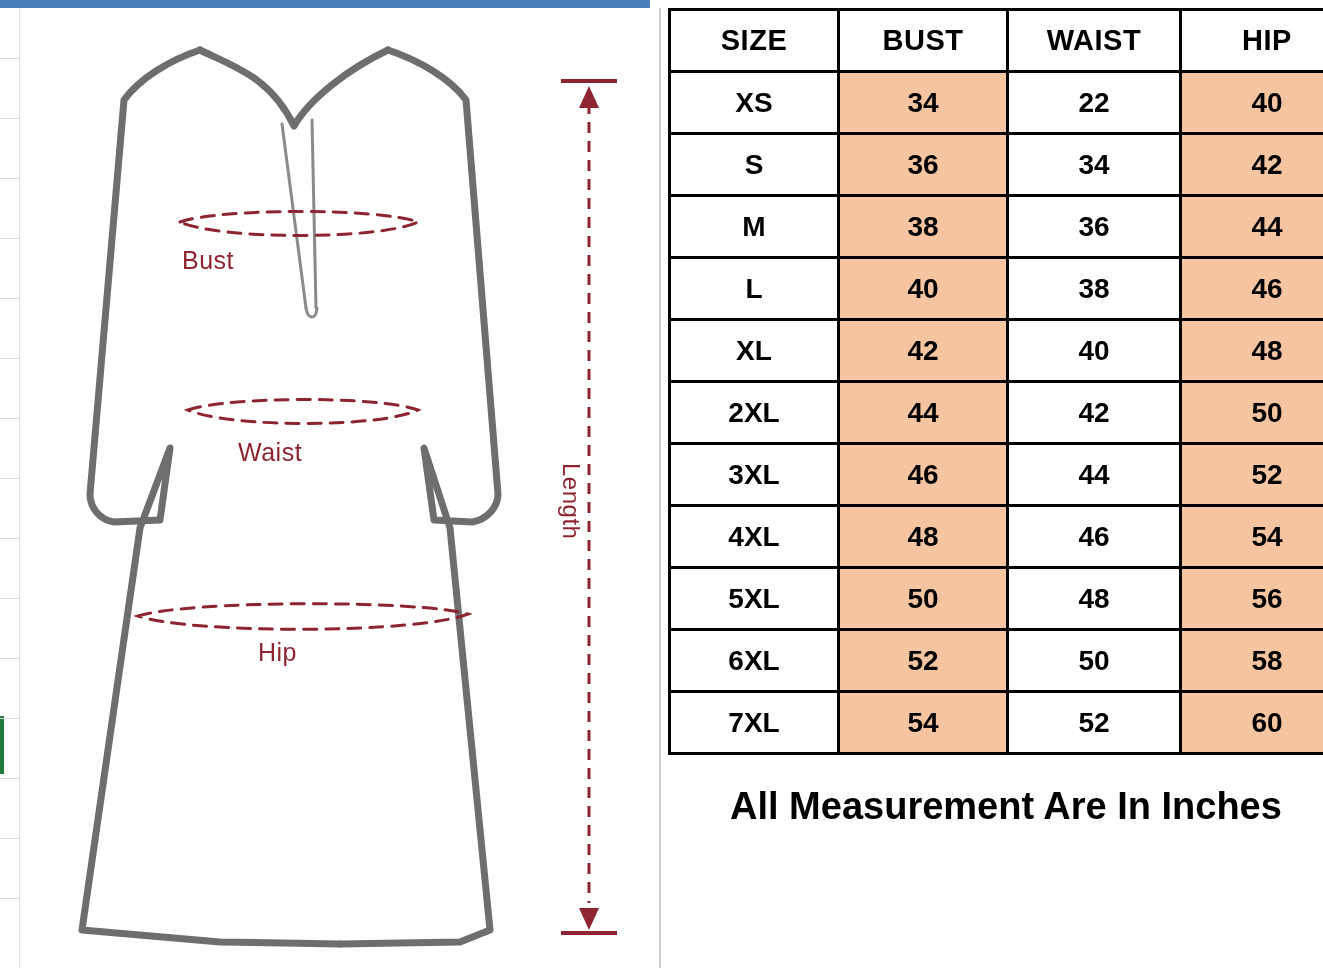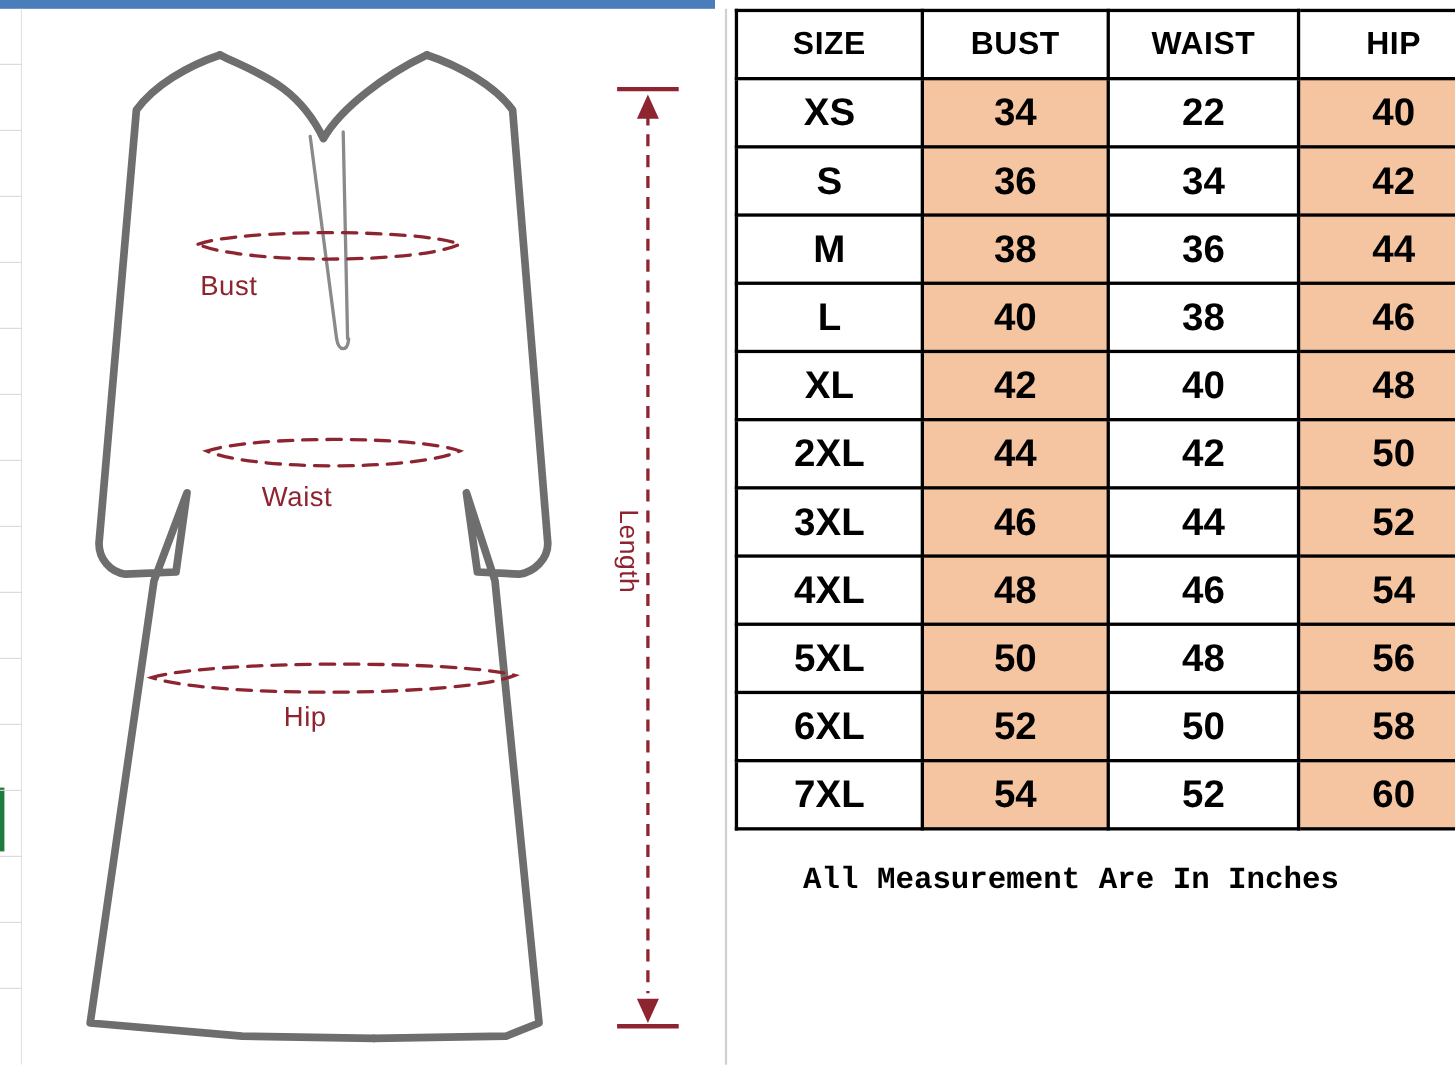--- a/index.html
+++ b/index.html
@@ -96,43 +96,43 @@
     table-layout: fixed;
     width: 672px;
   }
   table.size-chart th,
   table.size-chart td {
     border: 3px solid #000000;
     text-align: center;
     vertical-align: middle;
     height: 59px;
     font-family: "Liberation Sans", sans-serif;
-    font-size: 35px;
+    font-size: 28px;
     font-weight: bold;
     color: #000000;
     padding: 0;
   }
   table.size-chart th {
     background: #ffffff;
     font-size: 29px;
     letter-spacing: 0.5px;
   }
   th.col-size   { width: 166px; }
   th.col-bust   { width: 166px; }
   th.col-waist  { width: 170px; }
   th.col-hip    { width: 170px; }
 
   th.tint, td.tint { background: #f5c5a1; }
   td.plain { background: #ffffff; }
 
   #footer-note {
     position: absolute;
     left: 730px; top: 785px;
-    font-family: Liberation Mono, monospace;
-    font-size: 28px;
+    font-family: Liberation Sans, sans-serif;
+    font-size: 38px;
     font-weight: bold;
     color: #000000;
     white-space: nowrap;
   }
 </style>
 </head>
 <body>
 
 <div id="page">
 

